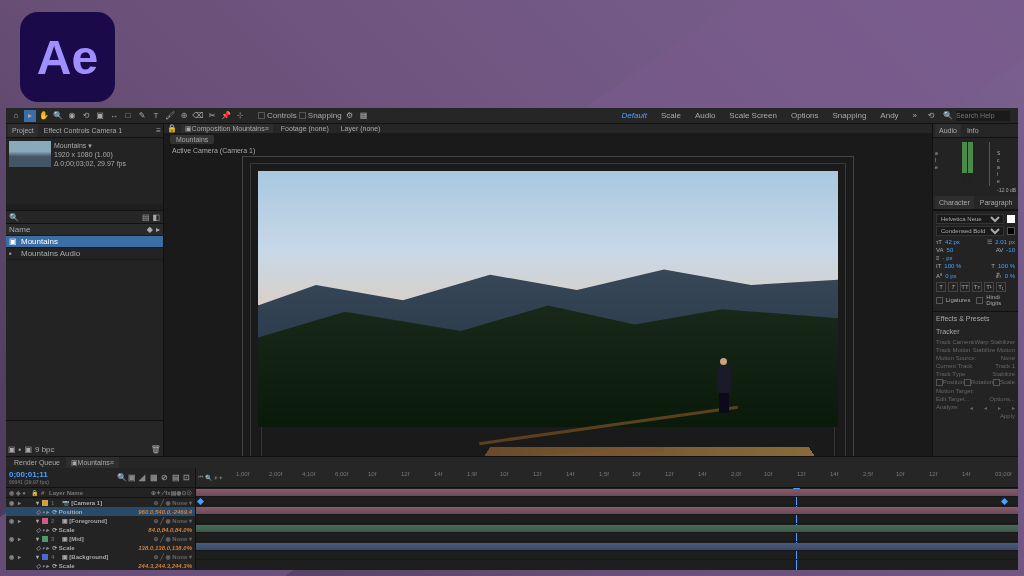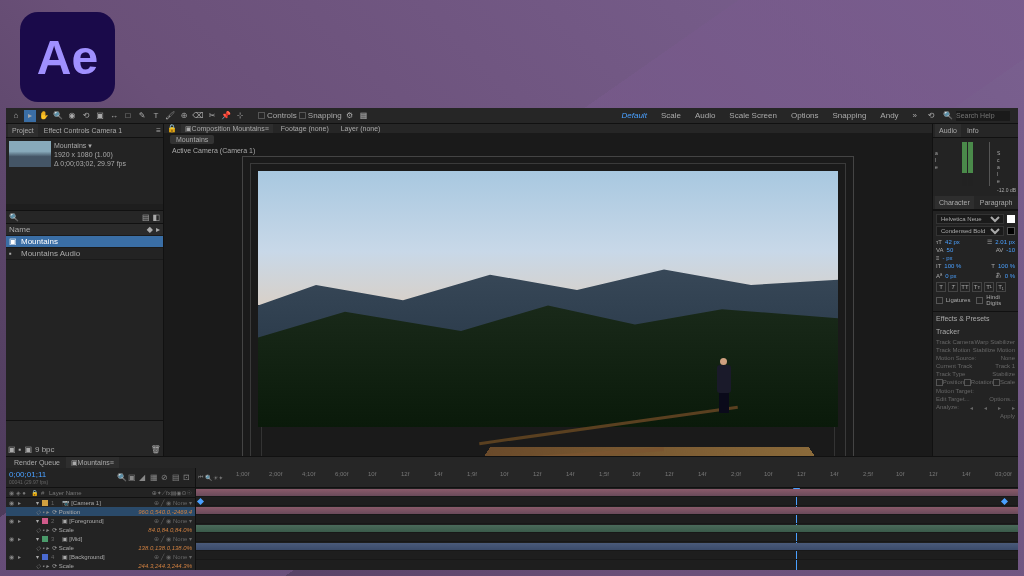--- a/index.html
+++ b/index.html
@@ -66,21 +66,21 @@
 .char-icons { display: flex; gap: 2px; }
 .char-ic { width: 10px; height: 10px; border: 1px solid #444; display: flex; align-items: center; justify-content: center; font-size: 6px; }
 .ep-panel { flex: 1; border-top: 1px solid #111; padding: 3px; font-size: 6px; }
 .ep-title { margin-bottom: 3px; font-size: 7px; }
 .ep-row { display: flex; justify-content: space-between; padding: 1px 0; color: #666; }
 .timeline-panel { height: 114px; background: #232323; border-top: 1px solid #111; display: flex; flex-direction: column; }
 .tl-tabs { height: 12px; background: #262626; display: flex; align-items: center; padding: 0 3px; gap: 1px; }
 .tl-tab { padding: 0 5px; font-size: 7px; height: 100%; display: flex; align-items: center; }
 .tl-tab.active { background: #2e2e2e; }
 .tl-body { flex: 1; display: flex; }
-.tl-left { width: 190px; display: flex; flex-direction: column; border-right: 1px solid #111; }
+.tl-left { width: 190px; display: flex; flex-direction: column; border-right: 1px solid #111; font-weight: bold; }
 .tl-head { height: 20px; display: flex; align-items: center; padding: 0 3px; gap: 4px; border-bottom: 1px solid #111; }
 .tl-time { color: #4aa0ff; font-size: 8px; }
 .tl-icons { display: flex; gap: 2px; margin-left: auto; }
 .tl-icons span { width: 9px; height: 9px; color: #888; }
 .tl-cols { height: 10px; display: flex; align-items: center; padding: 0 3px; font-size: 6px; color: #777; border-bottom: 1px solid #111; }
 .tl-layers { flex: 1; overflow: hidden; }
 .tl-layer { height: 9px; display: flex; align-items: center; padding: 0 3px; font-size: 6px; gap: 3px; }
 .tl-layer.sel { background: #2a4a6a; }
 .tl-layer .eye { width: 6px; color: #888; }
 .tl-layer .num { width: 8px; color: #666; }

